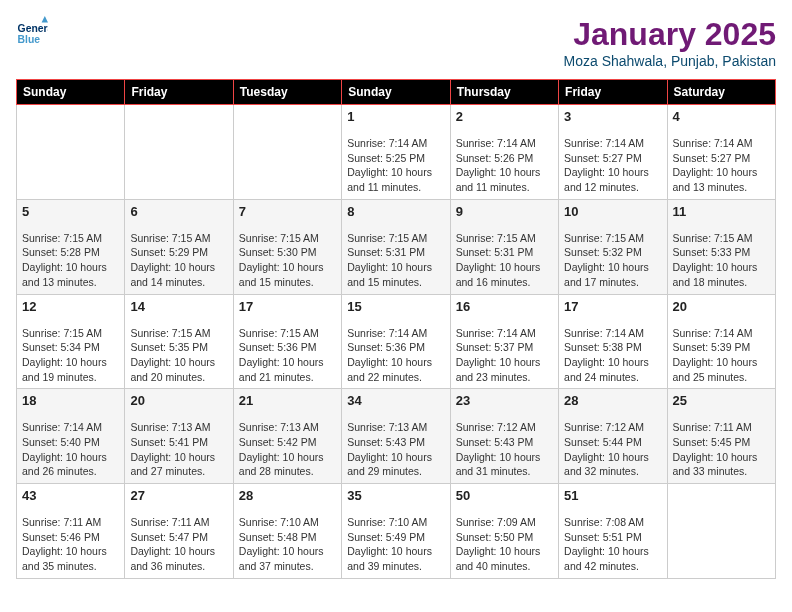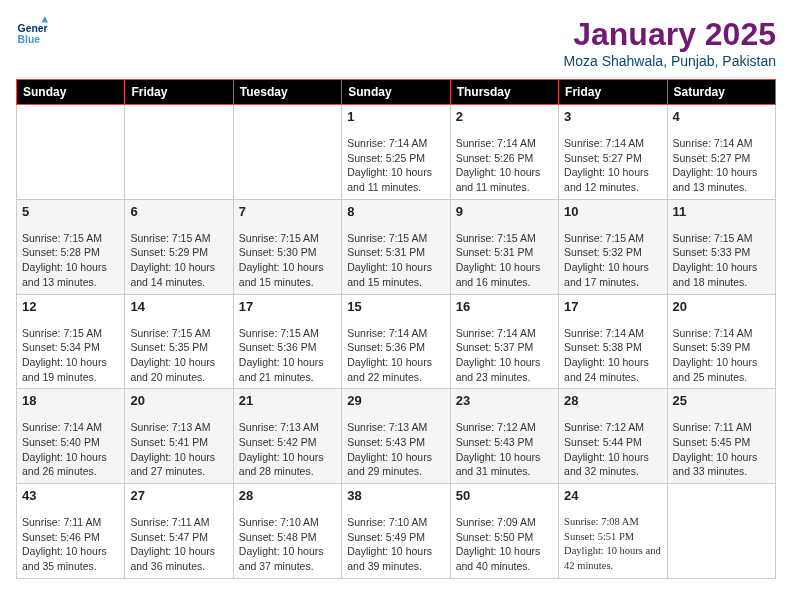--- a/index.html
+++ b/index.html
@@ -238,21 +238,21 @@
 Sunset: 5:41 PM
 Daylight: 10 hours and 27 minutes.</div>
         </td>
         <td>
           <div class="day-number">21</div>
           <div class="day-info" style="white-space: pre-line;">Sunrise: 7:13 AM
 Sunset: 5:42 PM
 Daylight: 10 hours and 28 minutes.</div>
         </td>
         <td>
-          <div class="day-number">29</div>
+          <div class="day-number">34</div>
           <div class="day-info" style="white-space: pre-line;">Sunrise: 7:13 AM
 Sunset: 5:43 PM
 Daylight: 10 hours and 29 minutes.</div>
         </td>
         <td>
           <div class="day-number">23</div>
           <div class="day-info" style="white-space: pre-line;">Sunrise: 7:12 AM
 Sunset: 5:43 PM
 Daylight: 10 hours and 31 minutes.</div>
         </td>
@@ -282,33 +282,33 @@
 Sunset: 5:47 PM
 Daylight: 10 hours and 36 minutes.</div>
         </td>
         <td>
           <div class="day-number">28</div>
           <div class="day-info" style="white-space: pre-line;">Sunrise: 7:10 AM
 Sunset: 5:48 PM
 Daylight: 10 hours and 37 minutes.</div>
         </td>
         <td>
-          <div class="day-number">38</div>
+          <div class="day-number">35</div>
           <div class="day-info" style="white-space: pre-line;">Sunrise: 7:10 AM
 Sunset: 5:49 PM
 Daylight: 10 hours and 39 minutes.</div>
         </td>
         <td>
           <div class="day-number">50</div>
           <div class="day-info" style="white-space: pre-line;">Sunrise: 7:09 AM
 Sunset: 5:50 PM
 Daylight: 10 hours and 40 minutes.</div>
         </td>
         <td>
-          <div class="day-number">24</div>
-          <div class="day-info" style="white-space: pre-line; font-family: Liberation Serif, serif;">Sunrise: 7:08 AM
+          <div class="day-number">51</div>
+          <div class="day-info" style="white-space: pre-line;">Sunrise: 7:08 AM
 Sunset: 5:51 PM
 Daylight: 10 hours and 42 minutes.</div>
         </td>
         <td class="empty-cell"></td>
       </tr>
     </tbody>
 </table>
 
 </body></html>

